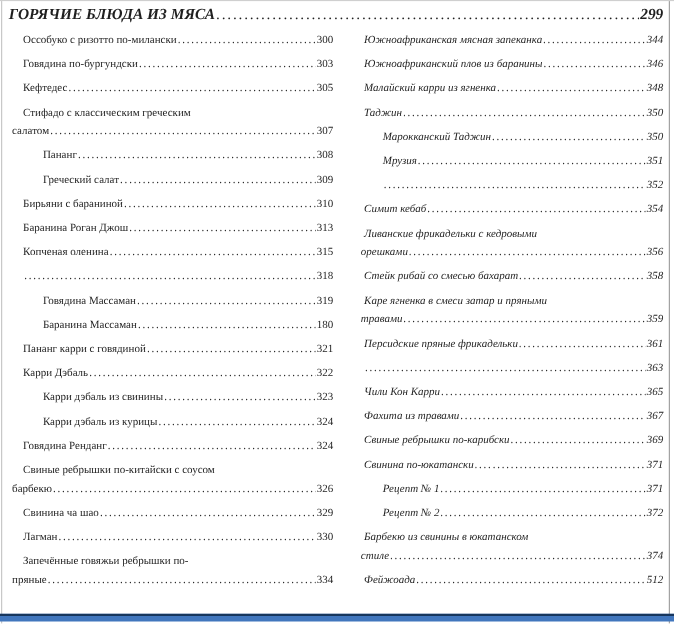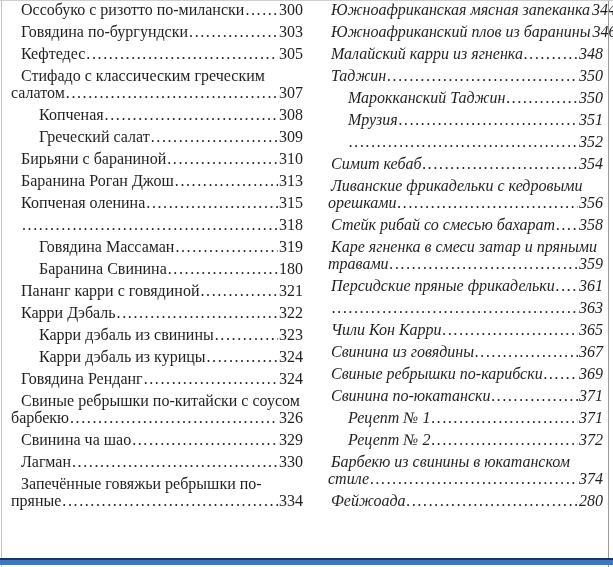--- a/index.html
+++ b/index.html
@@ -24,40 +24,45 @@
     font-weight:bold; font-style:italic;
     font-size:14px; line-height:17px;
   }
   .header-row .dots { font-weight:normal; font-style:normal; }
 
   .columns { display:flex; padding-left:11px; }
   .col { box-sizing:border-box; }
   .col-left  { width:292px; margin-right:25px; --fi:10px; --si:28px; }
   .col-right { width:275px;font-style:italic; --fi:3px;  --si:20px; }
 
-  .entry { margin-bottom:5px; font-size:16px; line-height:17px; cursor:pointer; }
+  .entry { margin-bottom:5px; font-size:10px; line-height:17px; cursor:pointer; }
   .row   { display:flex; align-items:baseline; }
   .row.first { padding-left:var(--fi); }
   .entry.sub .row.first { padding-left:var(--si); }
   .l1 { display:block; padding-left:var(--fi); white-space:nowrap; }
   .t  { white-space:nowrap; }
   .dots { flex:1 1 0; overflow:hidden; white-space:nowrap; margin:0 1px; min-width:0; }
   .dots::after {
     content:".........................................................................................................";
     letter-spacing:1.6px;
   }
   .pg { white-space:nowrap; flex:0 0 auto; }
 </style>
 </head>
 <body>
 
 <div class="page">
   <div class="edge-left"></div>
   <div class="edge-right"></div>
 
+  <div class="header-row">
+    <span class="t">ГОРЯЧИЕ БЛЮДА ИЗ МЯСА</span>
+    <span class="dots"></span>
+    <span class="pg">299</span>
+  </div>
 
   <div class="columns">
     <div class="col col-left" id="col-left">
         <div class="entry">
           <span class="row first">
             <span class="t">Оссобуко с ризотто по-милански</span>
             <span class="dots"></span>
             <span class="pg">300</span>
           </span>
         </div>
@@ -78,21 +83,21 @@
         <div class="entry">
           <span class="l1">Стифадо с классическим греческим</span>
           <span class="row">
             <span class="t">салатом</span>
             <span class="dots"></span>
             <span class="pg">307</span>
           </span>
         </div>
         <div class="entry sub">
           <span class="row first">
-            <span class="t">Копченая</span>
+            <span class="t">Пананг</span>
             <span class="dots"></span>
             <span class="pg">308</span>
           </span>
         </div>
         <div class="entry sub">
           <span class="row first">
             <span class="t">Греческий салат</span>
             <span class="dots"></span>
             <span class="pg">309</span>
           </span>
@@ -126,21 +131,21 @@
         </div>
         <div class="entry sub">
           <span class="row first">
             <span class="t">Говядина Массаман</span>
             <span class="dots"></span>
             <span class="pg">319</span>
           </span>
         </div>
         <div class="entry sub">
           <span class="row first">
-            <span class="t">Баранина Свинина</span>
+            <span class="t">Баранина Массаман</span>
             <span class="dots"></span>
             <span class="pg">180</span>
           </span>
         </div>
         <div class="entry">
           <span class="row first">
             <span class="t">Пананг карри с говядиной</span>
             <span class="dots"></span>
             <span class="pg">321</span>
           </span>
@@ -298,21 +303,21 @@
         </div>
         <div class="entry">
           <span class="row first">
             <span class="t">Чили Кон Карри</span>
             <span class="dots"></span>
             <span class="pg">365</span>
           </span>
         </div>
         <div class="entry">
           <span class="row first">
-            <span class="t">Свинина из говядины</span>
+            <span class="t">Фахита из травами</span>
             <span class="dots"></span>
             <span class="pg">367</span>
           </span>
         </div>
         <div class="entry">
           <span class="row first">
             <span class="t">Свиные ребрышки по-карибски</span>
             <span class="dots"></span>
             <span class="pg">369</span>
           </span>
@@ -343,20 +348,20 @@
           <span class="row">
             <span class="t">стиле</span>
             <span class="dots"></span>
             <span class="pg">374</span>
           </span>
         </div>
         <div class="entry">
           <span class="row first">
             <span class="t">Фейжоада</span>
             <span class="dots"></span>
-            <span class="pg">280</span>
+            <span class="pg">512</span>
           </span>
         </div>
       </div>
   </div>
 
   <div class="bottom-band"></div>
 </div>
 
 </body></html>

